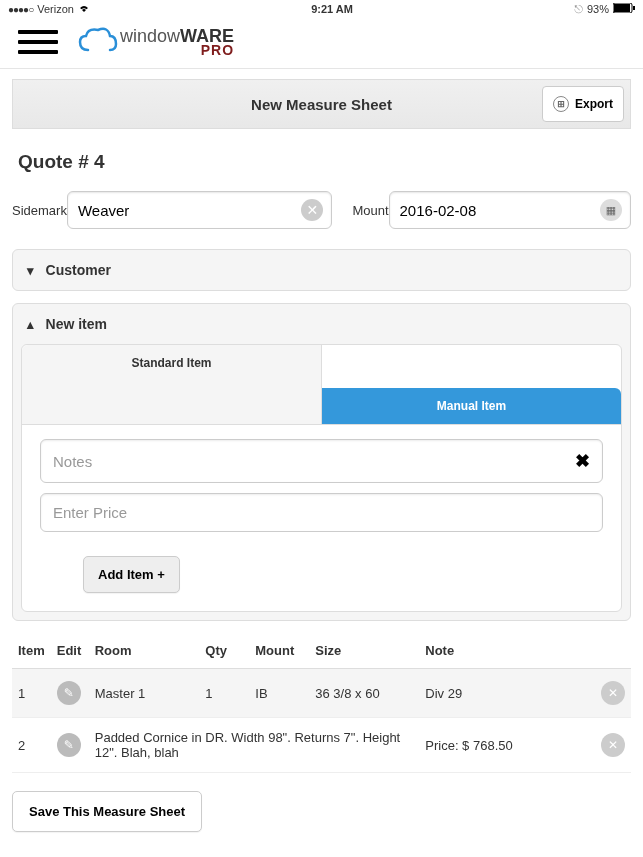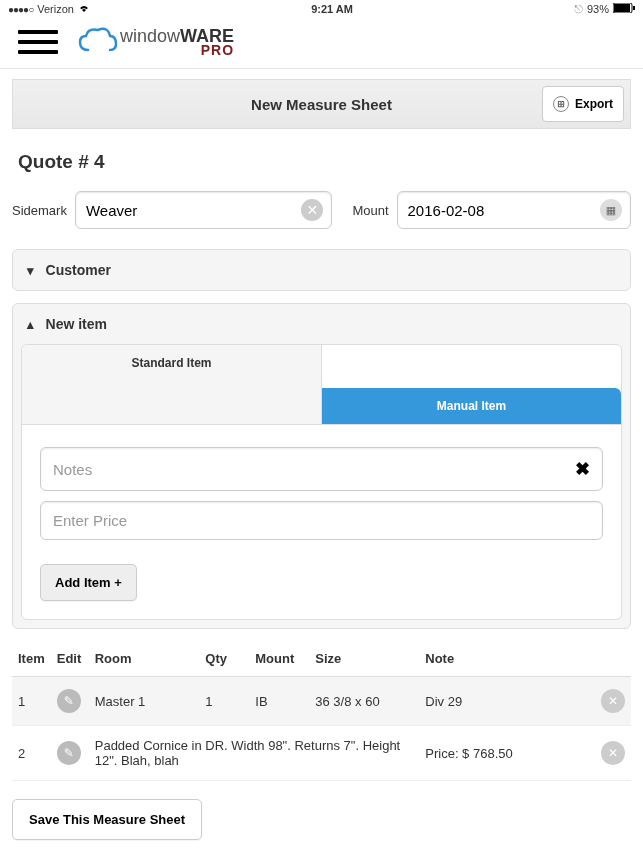--- a/index.html
+++ b/index.html
@@ -83,21 +83,21 @@
       display: inline-flex; align-items: center; justify-content: center;
       font-size: 9px; color: #666;
     }
     .quote-title {
       font-size: 19px;
       font-weight: 700;
       margin: 22px 6px 18px;
     }
     
     .form-row { display: flex; gap: 20px; margin: 0 0 20px; align-items: center; }
-    .form-field { display: flex; align-items: center; gap: 8px; flex: 1; }
+    .form-field { display: flex; align-items: center; flex: 1; }
     .form-label { font-size: 13px; color: #333; }
     .input-wrap {
       flex: 1;
       position: relative;
       background: #fff;
       border: 1px solid #ccc;
       border-radius: 6px;
       box-shadow: inset 0 1px 2px rgba(0,0,0,0.1);
       height: 38px;
       display: flex;
@@ -175,39 +175,39 @@
     .text-input {
       width: 100%;
       border: 1px solid #ccc;
       border-radius: 6px;
       padding: 10px 12px;
       font-size: 15px;
       margin-bottom: 10px;
       box-shadow: inset 0 1px 2px rgba(0,0,0,0.08);
       color: #999;
       position: relative;
-      margin-top: 8px;
     }
     .text-input input {
       border: none; outline: none; width: 100%; font-size: 15px;
     }
     .text-input input::placeholder { color: #999; }
     .notes-row { display: flex; align-items: center; }
     .notes-row input { flex: 1; }
     .notes-x { font-weight: 900; font-size: 18px; color: #000; cursor: pointer; padding-left: 8px; }
     .add-btn {
       background: #eee;
       border: 1px solid #ccc;
       border-radius: 5px;
       padding: 10px 14px;
       font-size: 13px;
       font-weight: 700;
       cursor: pointer;
       margin-top: 14px;
       box-shadow: 0 1px 1px rgba(0,0,0,0.05);
+      margin-left: 43px;
     }
     
     .table {
       width: 100%;
       border-collapse: collapse;
       font-size: 13px;
       margin-top: 12px;
     }
     .table th {
       text-align: left;

